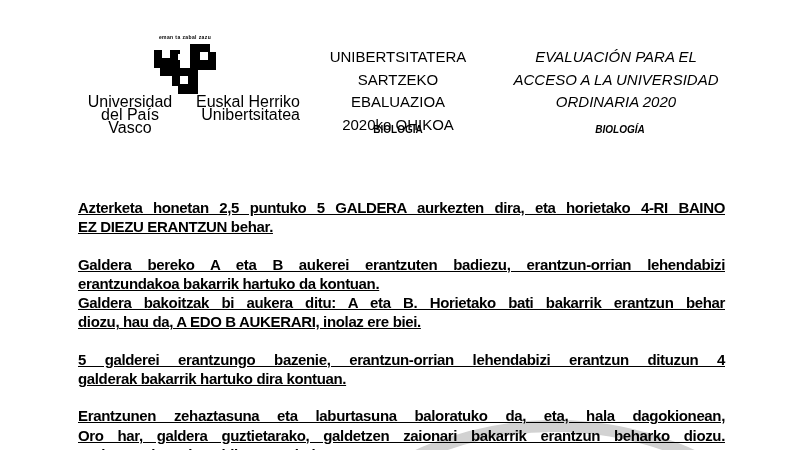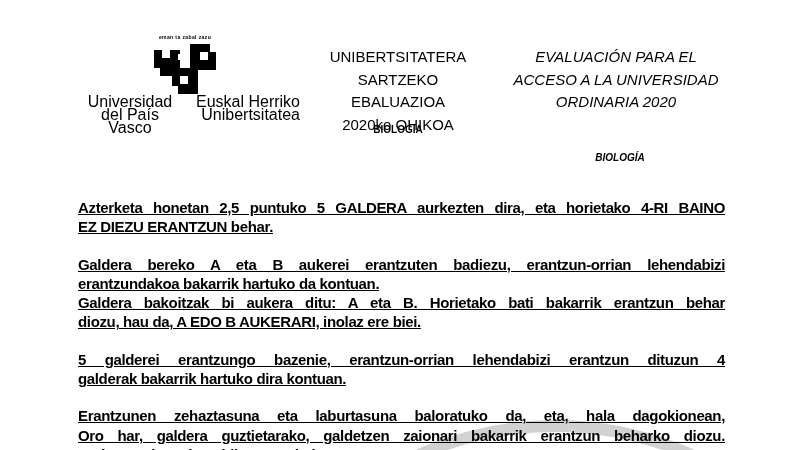--- a/index.html
+++ b/index.html
@@ -64,21 +64,21 @@
   .hdr-es { left: 504px; width: 224px; font-style: italic; }
   .hdr-subject {
     position: absolute;
     top: 124px;
     font-size: 10px;
     font-weight: bold;
     text-align: center;
     z-index: 1;
   }
   .subj-eu { left: 288px; width: 220px; }
-  .subj-es { left: 508px; width: 224px; font-style: italic; margin-top: 28px; }
+  .subj-es { left: 508px; width: 224px; font-style: italic; }
 
   
   .body-text {
     position: absolute;
     left: 78px; top: 198px;
     width: 647px;
     font-size: 15px;
     font-weight: bold;
     letter-spacing: -0.35px;
     line-height: 19.3px;

